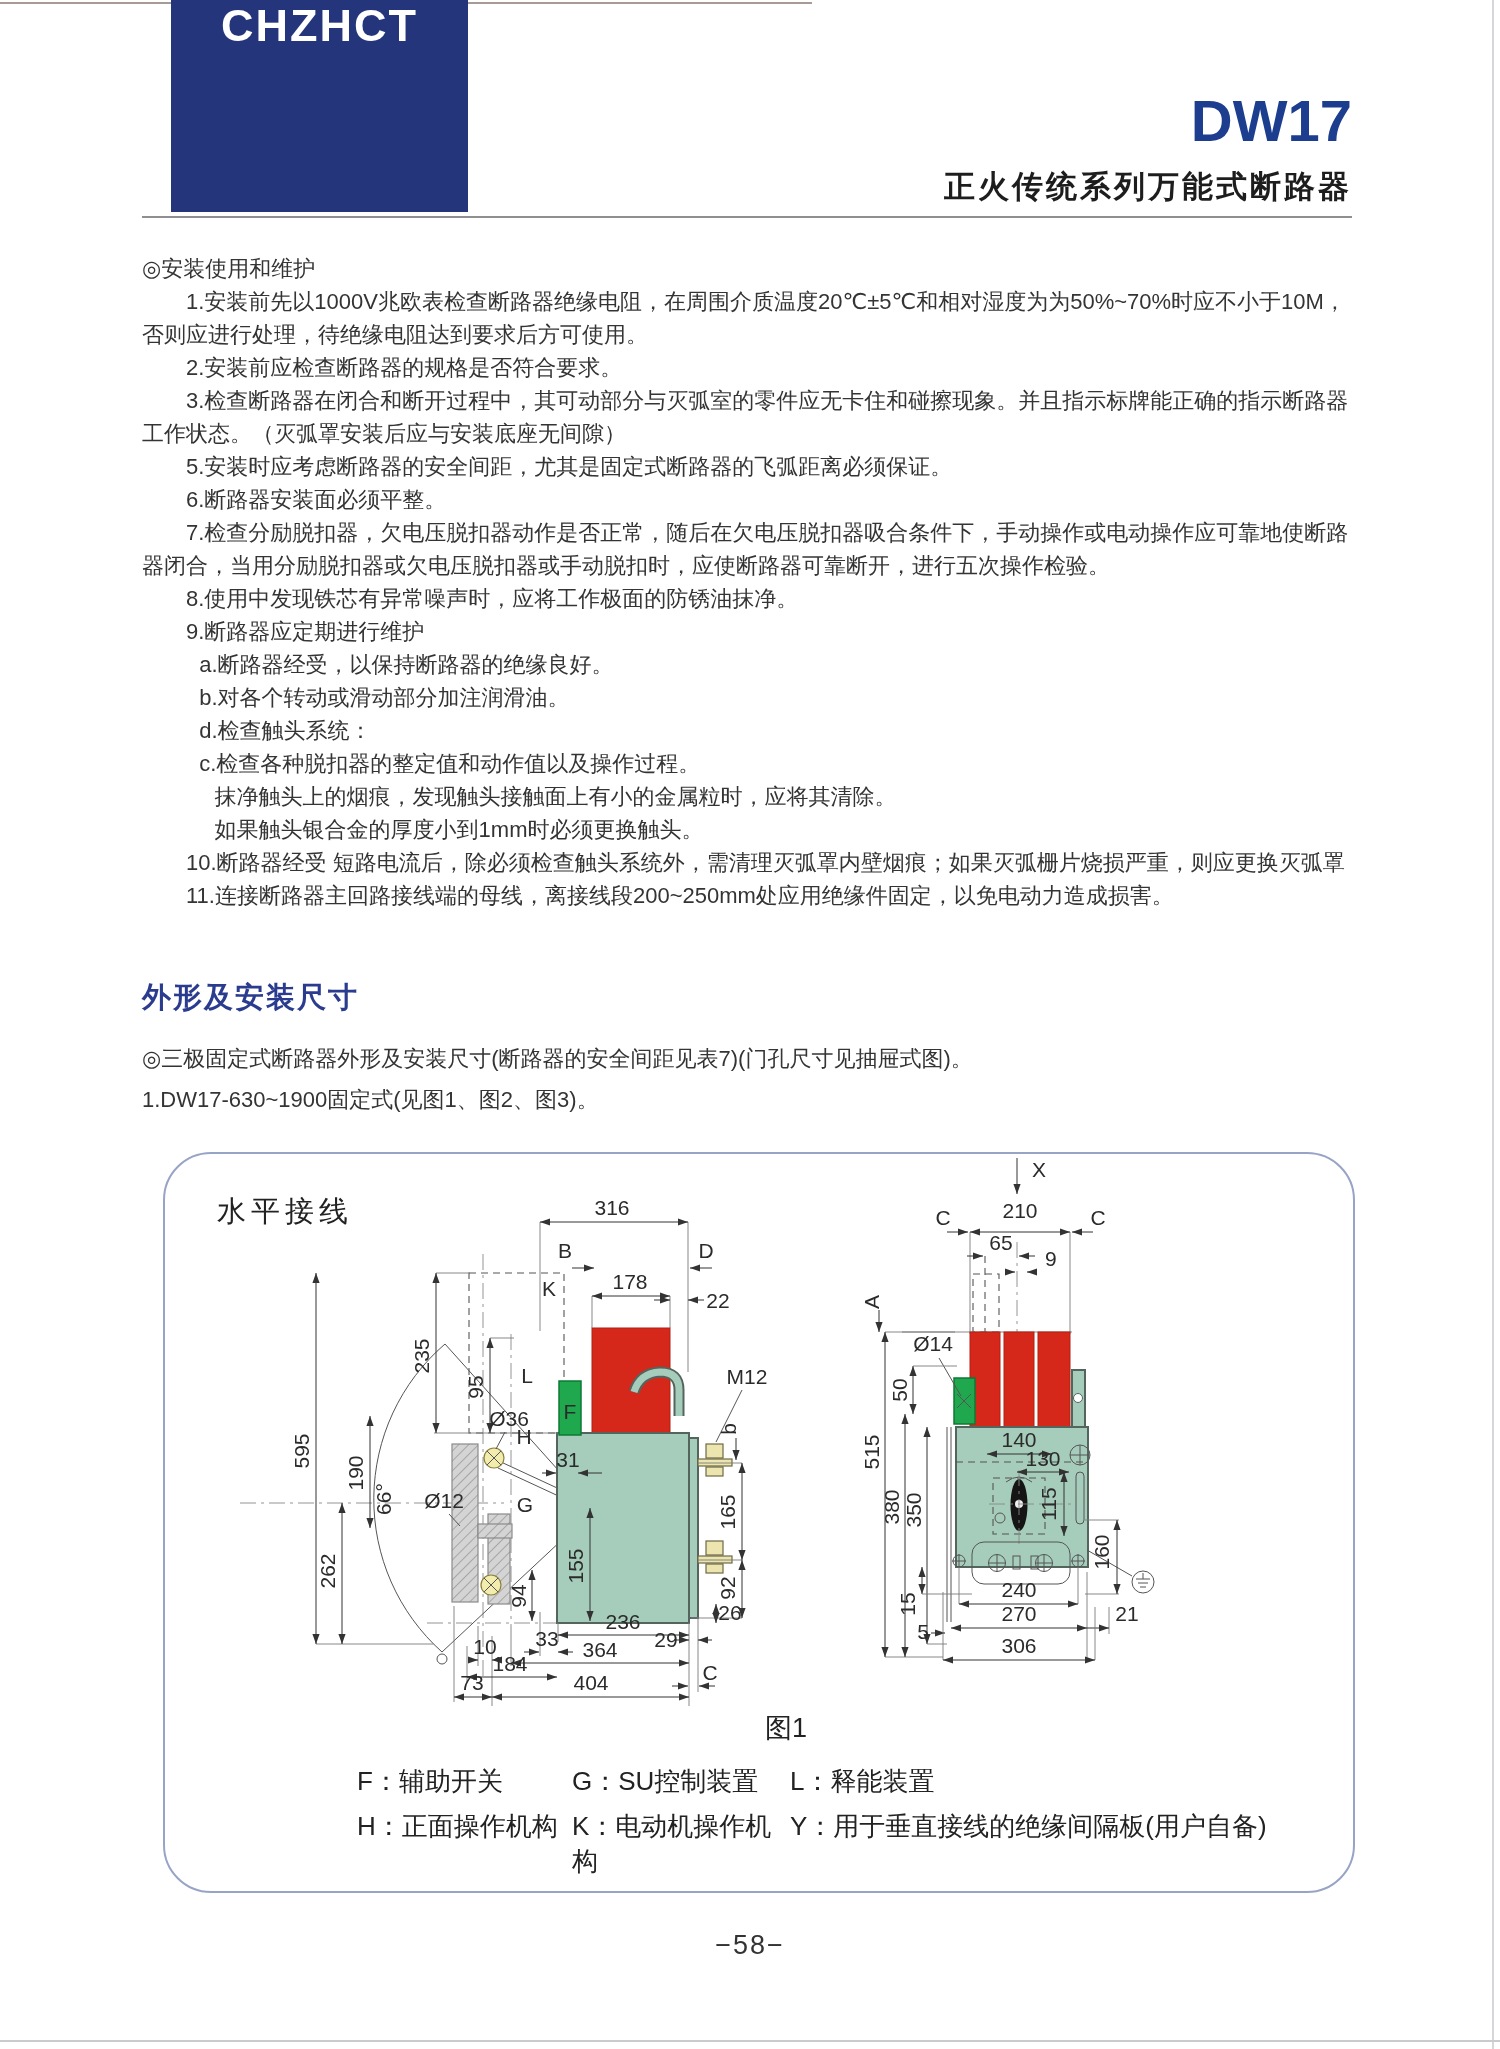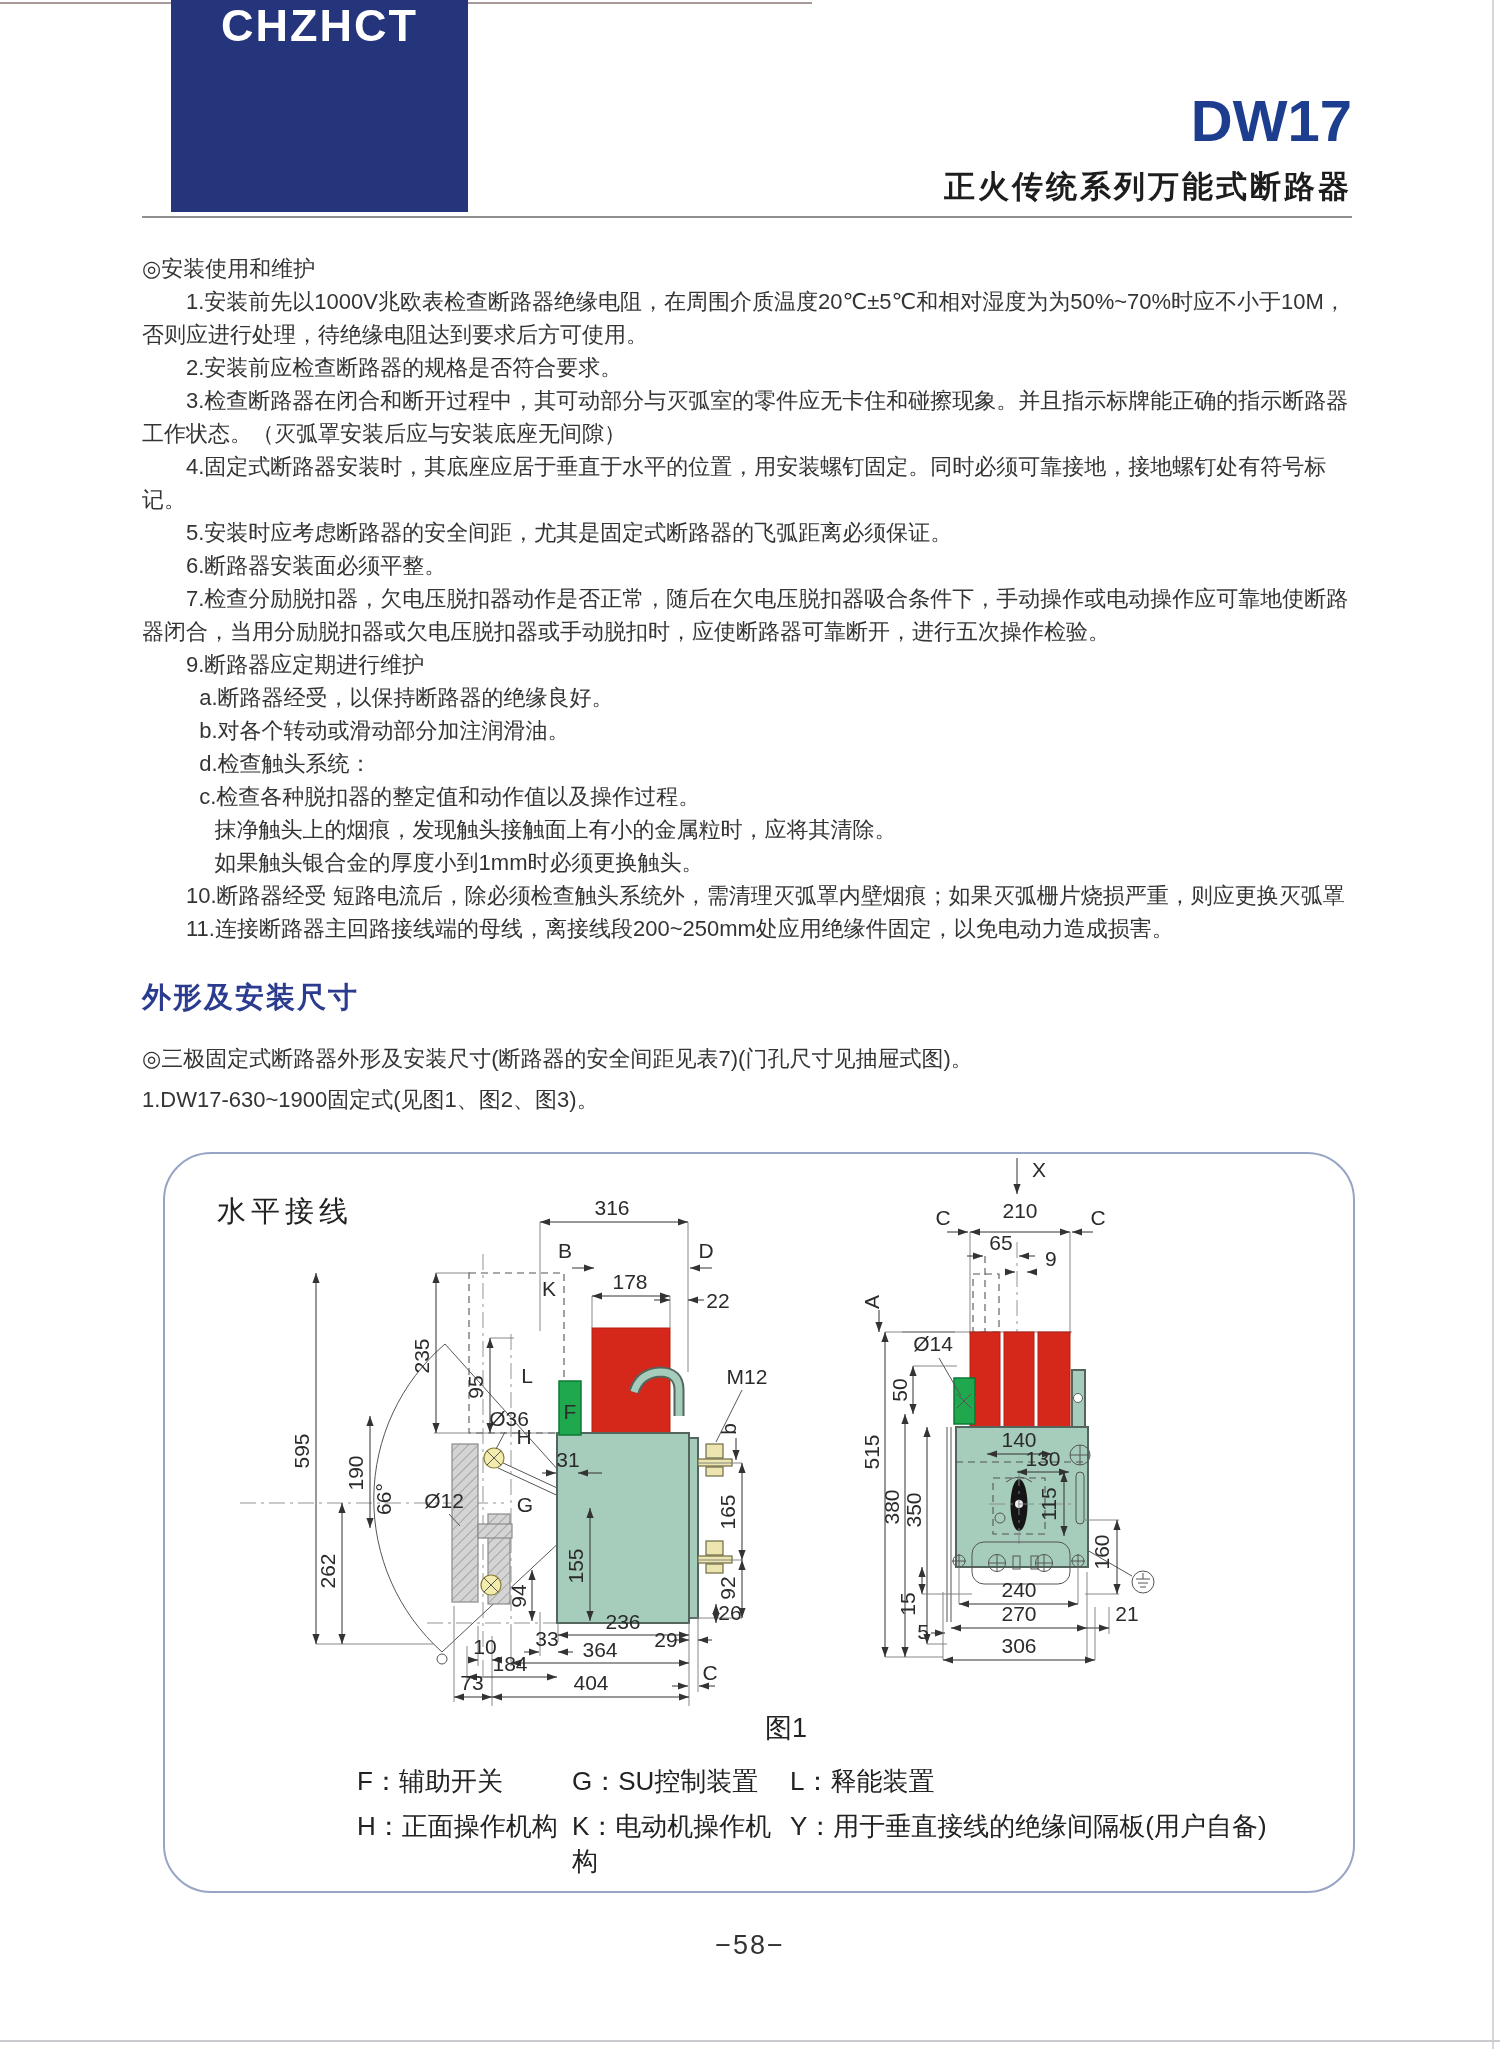--- a/index.html
+++ b/index.html
@@ -67,24 +67,24 @@
   </div>
   <div class="model">DW17</div>
   <div class="subtitle">正火传统系列万能式断路器</div>
   <div class="header-rule"></div>
 
   <div class="content">
     <p class="ind0">◎安装使用和维护</p>
     <p class="ind1">1.安装前先以1000V兆欧表检查断路器绝缘电阻，在周围介质温度20℃±5℃和相对湿度为为50%~70%时应不小于10M，否则应进行处理，待绝缘电阻达到要求后方可使用。</p>
     <p class="ind1">2.安装前应检查断路器的规格是否符合要求。</p>
     <p class="ind1">3.检查断路器在闭合和断开过程中，其可动部分与灭弧室的零件应无卡住和碰擦现象。并且指示标牌能正确的指示断路器工作状态。（灭弧罩安装后应与安装底座无间隙）</p>
-    <p class="ind1">4.固定式断路器安装时，其底座应居于垂直于水平的位置，用安装螺钉固定。同时必须可靠接地，接地螺钉处有符号标记。</p>
     <p class="ind1">5.安装时应考虑断路器的安全间距，尤其是固定式断路器的飞弧距离必须保证。</p>
     <p class="ind1">6.断路器安装面必须平整。</p>
     <p class="ind1">7.检查分励脱扣器，欠电压脱扣器动作是否正常，随后在欠电压脱扣器吸合条件下，手动操作或电动操作应可靠地使断路器闭合，当用分励脱扣器或欠电压脱扣器或手动脱扣时，应使断路器可靠断开，进行五次操作检验。</p>
+    <p class="ind1">8.使用中发现铁芯有异常噪声时，应将工作极面的防锈油抹净。</p>
     <p class="ind1">9.断路器应定期进行维护</p>
     <p class="ind2">a.断路器经受，以保持断路器的绝缘良好。</p>
     <p class="ind2">b.对各个转动或滑动部分加注润滑油。</p>
     <p class="ind2">d.检查触头系统：</p>
     <p class="ind2">c.检查各种脱扣器的整定值和动作值以及操作过程。</p>
     <p class="ind3">抹净触头上的烟痕，发现触头接触面上有小的金属粒时，应将其清除。</p>
     <p class="ind3">如果触头银合金的厚度小到1mm时必须更换触头。</p>
     <p class="ind1">10.断路器经受 短路电流后，除必须检查触头系统外，需清理灭弧罩内壁烟痕；如果灭弧栅片烧损严重，则应更换灭弧罩</p>
     <p class="ind1">11.连接断路器主回路接线端的母线，离接线段200~250mm处应用绝缘件固定，以免电动力造成损害。</p>
   </div>

